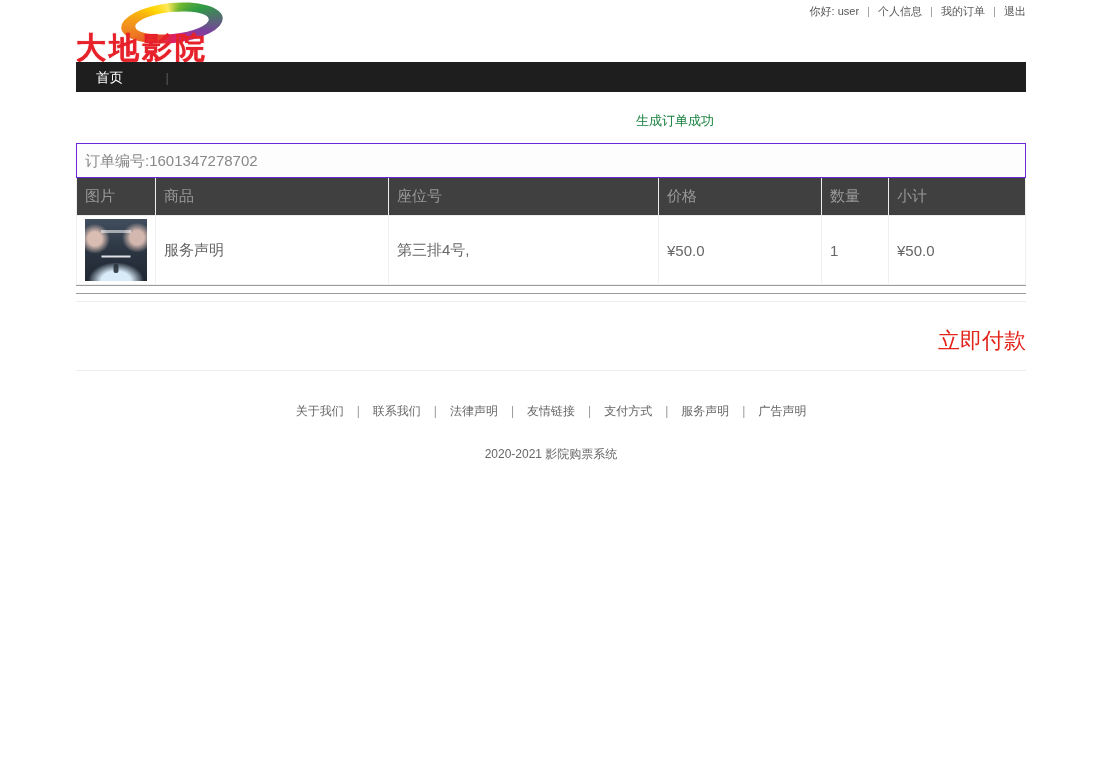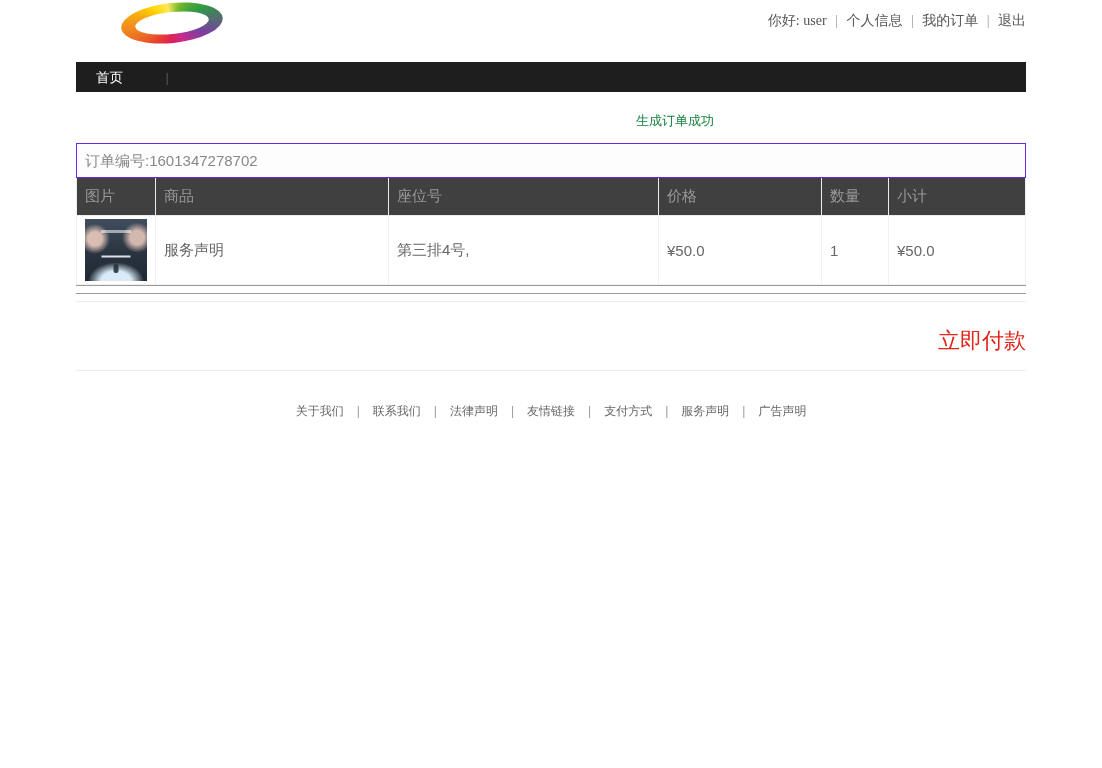--- a/index.html
+++ b/index.html
@@ -11,21 +11,21 @@
   .header { height:62px; }
   .logo { position:absolute; left:0; top:2px; width:195px; height:58px; cursor:pointer; }
   .logo-ring { position:absolute; left:45px; top:1px; width:102px; height:40px;
     border-radius:50%; transform:rotate(-6deg);
     background:conic-gradient(from 230deg, #e8452b, #f08c1e, #ffd400, #ffe95a, #74b82e, #2e9a44, #7a3fa0, #c92a8d, #e01f54, #e8452b); }
   .logo-ring::after { content:""; position:absolute; left:14px; top:9px; right:14px; bottom:9px;
     border-radius:50%; background:#fff; }
   .logo-text { position:absolute; left:0; top:26px; font-size:30px; font-weight:bold;
     color:#e62129; letter-spacing:3px; text-shadow:0 0 1px #e62129; white-space:nowrap; }
   .header-right { position:absolute; right:0; top:0; text-align:right; }
-  .top-links { padding-top:12px; font-size:14px; color:#555;font-family:Liberation Serif, serif; }
+  .top-links { padding-top:4px; font-size:11px; color:#555; }
   .top-links a { color:#555; text-decoration:none; }
   .top-links .sep { color:#999; margin:0 5px; }
   .cart-row { margin-top:7px; display:flex; align-items:center; justify-content:flex-end; }
   .cart-link { display:flex; align-items:center; color:#666; font-size:13px;
     text-decoration:none; margin-right:26px; }
   .cart-icon { width:17px; height:17px; margin-right:6px; }
   .hotline-box { display:flex; align-items:center; border:1px solid #e5e5e5;
     background:#fdfdfd; padding:3px 10px 3px 8px; height:26px; }
   .phone-icon { width:14px; height:14px; margin-right:6px; opacity:.9; }
   .hotline-label { color:#999; font-size:12px; margin-right:4px; }
@@ -74,20 +74,21 @@
   .footer-links a { color:#666; text-decoration:none; margin:0 6px; }
   .footer-links .sep { color:#999; margin:0 7px; }
   .copyright { margin-top:26px; text-align:center; font-size:12px; color:#666; }
 </style>
 </head>
 <body>
 
 <div class="container header">
   <div class="logo">
     <div class="logo-ring"></div>
+    <div class="logo-text">大地影院</div>
   </div>
   <div class="header-right">
     <div class="top-links">
       <span>你好:</span>
       <span>user</span>
       <span class="sep">|</span>
       <a href="#">个人信息</a>
       <span class="sep">|</span>
       <a href="#">我的订单</a>
       <span class="sep">|</span>
@@ -137,13 +138,14 @@
   <div class="pay-row">
     <a href="#" class="pay-link">立即付款</a>
   </div>
 
   <hr class="hr-light">
 
   <div class="footer-links">
     <a href="#">关于我们</a><span class="sep">|</span><a href="#">联系我们</a><span class="sep">|</span><a href="#">法律声明</a><span class="sep">|</span><a href="#">友情链接</a><span class="sep">|</span><a href="#">支付方式</a><span class="sep">|</span><a href="#">服务声明</a><span class="sep">|</span><a href="#">广告声明</a>
   </div>
 
+  <div class="copyright">2020-2021 影院购票系统</div>
 </div>
 
 </body></html>

